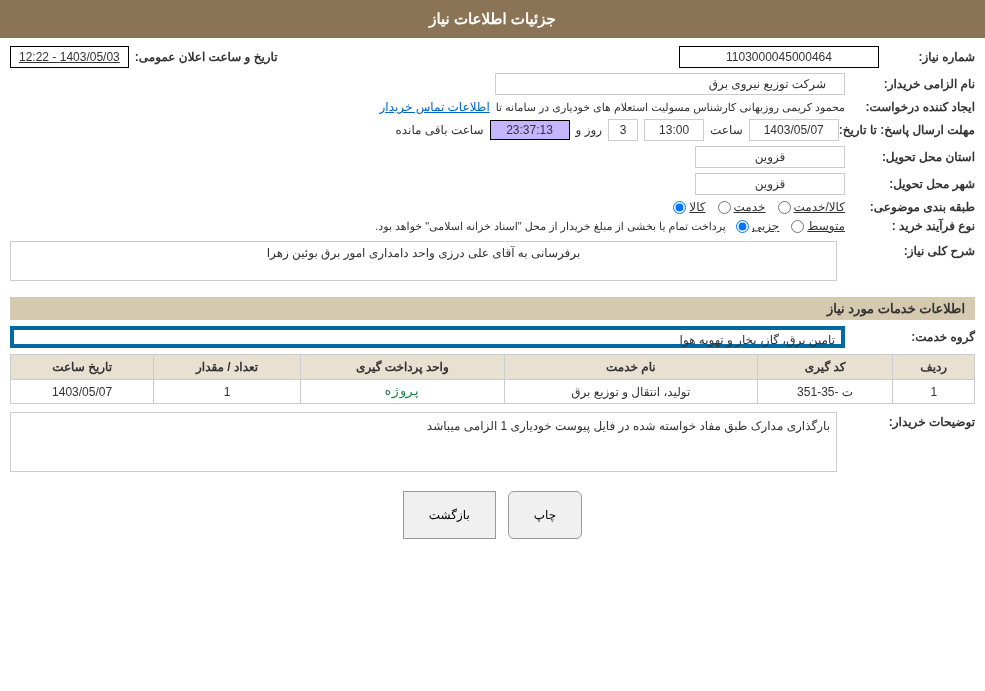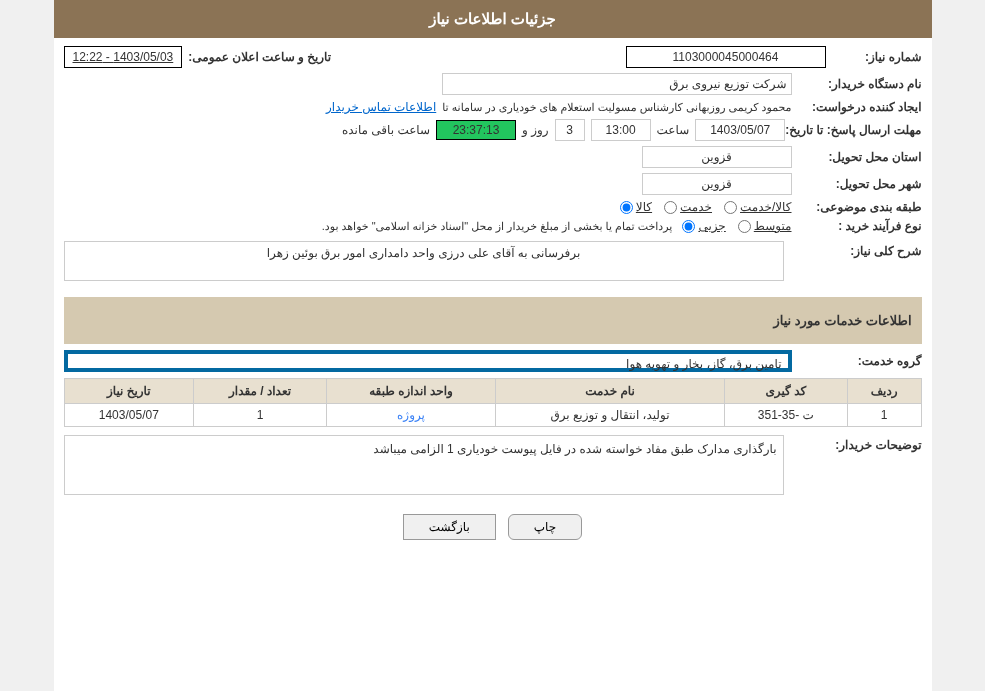--- a/index.html
+++ b/index.html
@@ -4,36 +4,36 @@
   <style>
     * { box-sizing: border-box; margin: 0; padding: 0; }
     body {
       font-family: Tahoma, Arial, sans-serif;
       font-size: 12px;
       background: #f0f0f0;
       direction: rtl;
       color: #333;
     }
     .page-wrapper {
-      width: 878px;
+      width: 985px;
       min-height: 691px;
       background: #fff;
       margin: 0 auto;
     }
     .page-header {
       background: #8B7355;
       color: #fff;
       text-align: center;
       padding: 10px;
       font-size: 15px;
       font-weight: bold;
     }
     .section-header {
       background: #d5c9b0;
-      padding: 16px 10px;
+      padding: 4px 10px;
       font-weight: bold;
       font-size: 13px;
       margin: 16px 0 6px 0;
       text-align: right;
     }
     .link-blue {
       color: #0066cc;
       text-decoration: underline;
       cursor: pointer;
     }
@@ -75,39 +75,40 @@
     }
     .service-table td {
       border: 1px solid #ccc;
       padding: 4px 8px;
       text-align: center;
     }
     .service-table tr:nth-child(even) td {
       background: #f9f9f9;
     }
     .orange-text {
-      color: #3b82f6;
+      color: #15803d;
+      font-family: Liberation Mono, monospace;
     }
     .buyer-desc {
       border: 1px solid #ccc;
       min-height: 60px;
       background: #fff;
       padding: 6px;
       text-align: right;
       width: 100%;
       margin-bottom: 4px;
     }
     .bottom-buttons {
       display: flex;
       justify-content: center;
       gap: 12px;
       margin: 15px 0;
     }
     .btn {
-      padding: 5px 25px;
+      padding: 16px 25px;
       border: 1px solid #999;
       background: #e8e8e8;
       cursor: pointer;
       font-family: Tahoma, Arial, sans-serif;
       font-size: 12px;
     }
     .btn-print {
       background: #f0f0f0;
       border-radius: 6px;
     }
@@ -125,21 +126,21 @@
     }
     .row-label {
       font-weight: bold;
       min-width: 130px;
       text-align: right;
       flex-shrink: 0;
     }
     .timer-box {
       border: 1px solid #000;
       padding: 2px 6px;
-      background: #22c55e;
+      background: #c4b5fd;
       display: inline-block;
       min-width: 80px;
       text-align: center;
     }
     .shmare-label {
       font-weight: bold;
       min-width: 90px;
     }
     .shmare-value {
       border: 1px solid #000;
@@ -184,22 +185,22 @@
         <span class="shmare-value">1103000045000464</span>
       </div>
       <div style="flex:1;"></div>
       <div style="display:flex; align-items:center; gap:6px;">
         <span style="font-weight:bold;">تاریخ و ساعت اعلان عمومی:</span>
         <span class="date-val">1403/05/03 - 12:22</span>
       </div>
     </div>
 
     <div class="row-info" style="margin-bottom:5px;">
-      <span class="row-label">نام دستگاه خریدار:</span>
-      <div style="display:inline-block; border:1px solid #ccc; padding:2px 4px; background:#fff; min-width:350px; height:22px; text-align:right; line-height:16px;">شرکت توزیع نیروی برق</div>
+      <span class="row-label">نام الزامی خریدار:</span>
+      <div style="display:inline-block; border:1px solid #ccc; padding:2px 18px; background:#fff; min-width:350px; height:22px; text-align:right; line-height:16px;">شرکت توزیع نیروی برق</div>
     </div>
 
     <div class="row-info" style="margin-bottom:5px;">
       <span class="row-label">ایجاد کننده درخواست:</span>
       <div style="display:flex; align-items:center; gap:6px; flex:1;">
         <span style="font-size:11px;">محمود کریمی روزبهانی کارشناس  مسولیت استعلام های خودیاری در سامانه تا</span>
         <span class="link-blue">اطلاعات تماس خریدار</span>
       </div>
     </div>
 
@@ -276,23 +277,23 @@
       <span class="row-label">گروه خدمت:</span>
       <div style="flex:1; border:4px solid #0369a1; padding:2px 6px; background:#fff; height:22px; text-align:right; line-height:16px;">تامین برق، گاز، بخار و تهویه هوا</div>
     </div>
 
     <table class="service-table">
       <thead>
         <tr>
           <th>ردیف</th>
           <th>کد گیری</th>
           <th>نام خدمت</th>
-          <th>واحد اندازه طبقه</th>
+          <th>واحد پرداخت گیری</th>
           <th>تعداد / مقدار</th>
-          <th>تاریخ نیاز</th>
+          <th>تاریخ ساعت</th>
         </tr>
       </thead>
       <tbody>
         <tr>
           <td>1</td>
           <td>ت -35-351</td>
           <td>تولید، انتقال و توزیع برق</td>
           <td>
             <span class="orange-text">پروژه</span>
           </td>

